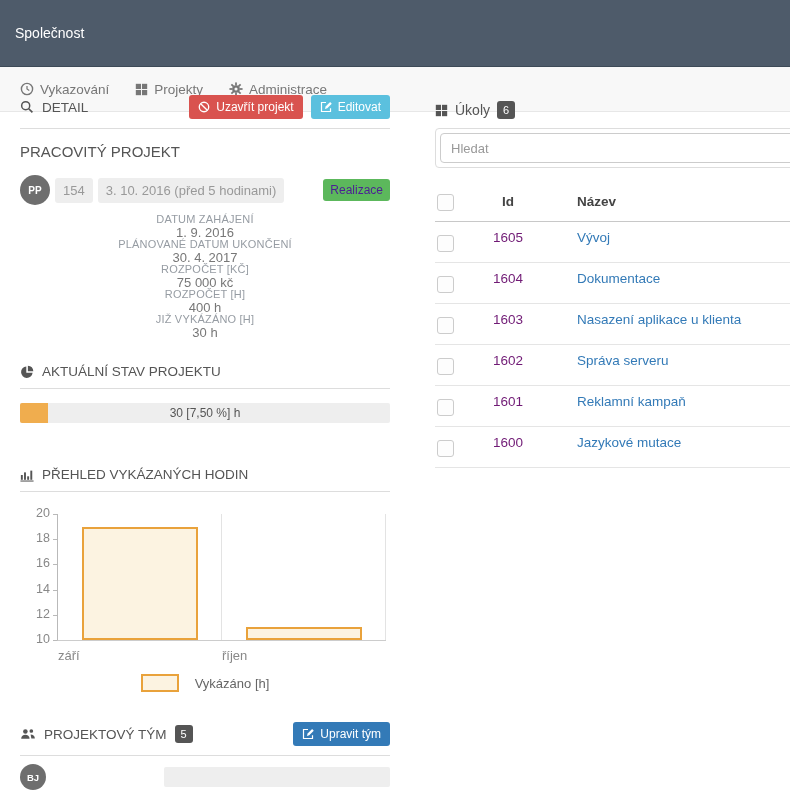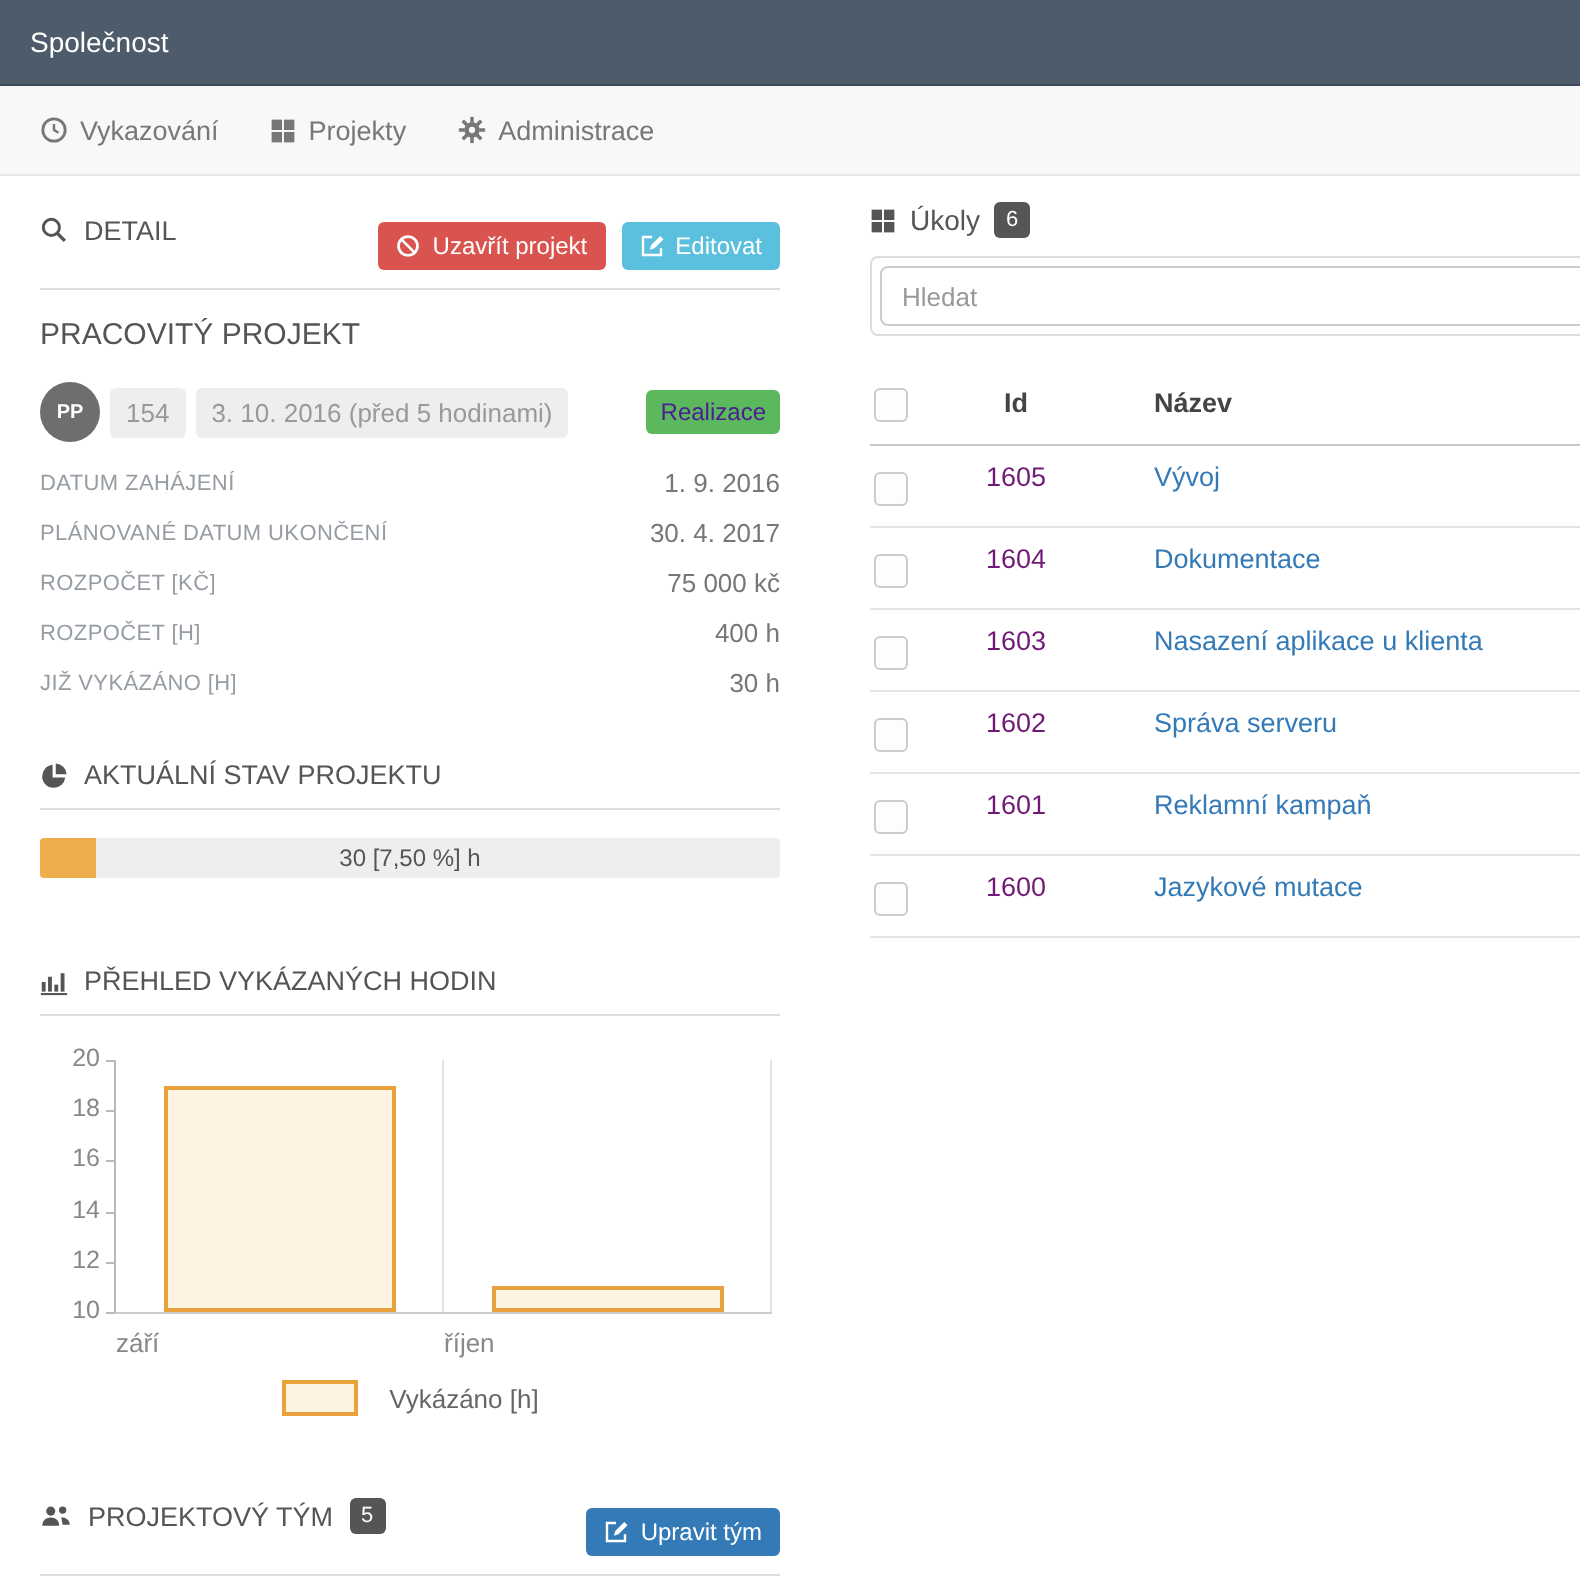--- a/index.html
+++ b/index.html
@@ -3,53 +3,53 @@
 <meta charset="utf-8">
 <style>
   html,body{margin:0;padding:0;}
   body{width:790px;height:790px;overflow:hidden;position:relative;background:#fff;
        font-family:"Liberation Sans",sans-serif;color:#555;}
   a{text-decoration:none;}
   .icon{display:inline-flex;flex:0 0 auto;line-height:0;}
 
   
   .topbar{height:34px;background:#4e5b6a;border-bottom:1px solid #3d4a57;color:#fff;
-          display:flex;align-items:center;padding:4px 15px;font-size:14px;}
+          display:flex;align-items:center;padding:16px 15px;font-size:14px;}
   .subnav{height:44px;background:#f8f8f8;border-bottom:1px solid #e7e7e7;
           display:flex;align-items:center;padding:0 20px;gap:26px;}
   .subnav a{color:#777;font-size:13.5px;display:flex;align-items:center;gap:6px;}
 
   
   .left-col{position:absolute;left:20px;top:95px;width:370px;}
   .right-col{position:absolute;left:435px;top:95px;width:520px;}
 
   
   .sec-head{display:flex;align-items:center;gap:8px;padding-bottom:9px;
             border-bottom:1px solid #ddd;font-size:13.5px;color:#555;}
   .sec-head .grow{flex:1;}
 
   
   .btn{display:inline-flex;align-items:center;gap:6px;color:#fff;font-size:12px;
-       padding:5px 9px;border-radius:3px;border:none;cursor:pointer;font-family:inherit;margin-top:16px;}
+       padding:5px 9px;border-radius:3px;border:none;cursor:pointer;font-family:inherit;}
   .btn-red{background:#d9534f;}
   .btn-cyan{background:#5bc0de;}
   .btn-blue{background:#337ab7;}
 
   .project-name{margin-top:14px;font-size:15px;color:#555;}
   .meta-row{margin-top:15px;display:flex;align-items:center;gap:5px;}
   .avatar{width:30px;height:30px;border-radius:50%;background:#6e6e6e;color:#fff;
           font-size:10px;font-weight:bold;display:inline-flex;align-items:center;
           justify-content:center;flex:0 0 auto;}
   .badge-light{background:#eee;color:#999;font-size:13px;padding:5px 8px;border-radius:3px;}
   .badge-green{margin-left:auto;background:#5cb85c;color:#4c1d95;font-size:12px;
                padding:4px 7px;border-radius:3px;}
   .badge-dark{background:#555;color:#fff;font-size:11px;padding:3px 6px;border-radius:3px;}
 
   .fields{margin-top:8px;}
-  .field-row{display:flex;justify-content:space-between;align-items:center;height:25px;}
+  .field-row{display:flex;justify-content:space-between;align-items:center;height:25px;flex-direction:column;}
   .f-label{font-size:11px;color:#969ca3;letter-spacing:.2px;}
   .f-value{font-size:13px;color:#777;}
 
   .section-status{margin-top:26px;}
   .progress{margin-top:14px;height:20px;background:#eee;border-radius:2px;
             position:relative;overflow:hidden;}
   .progress-fill{position:absolute;left:0;top:0;bottom:0;background:#f0ad4e;}
   .progress-label{position:absolute;left:0;width:100%;text-align:center;line-height:20px;
                   font-size:12px;color:#555;}
 

